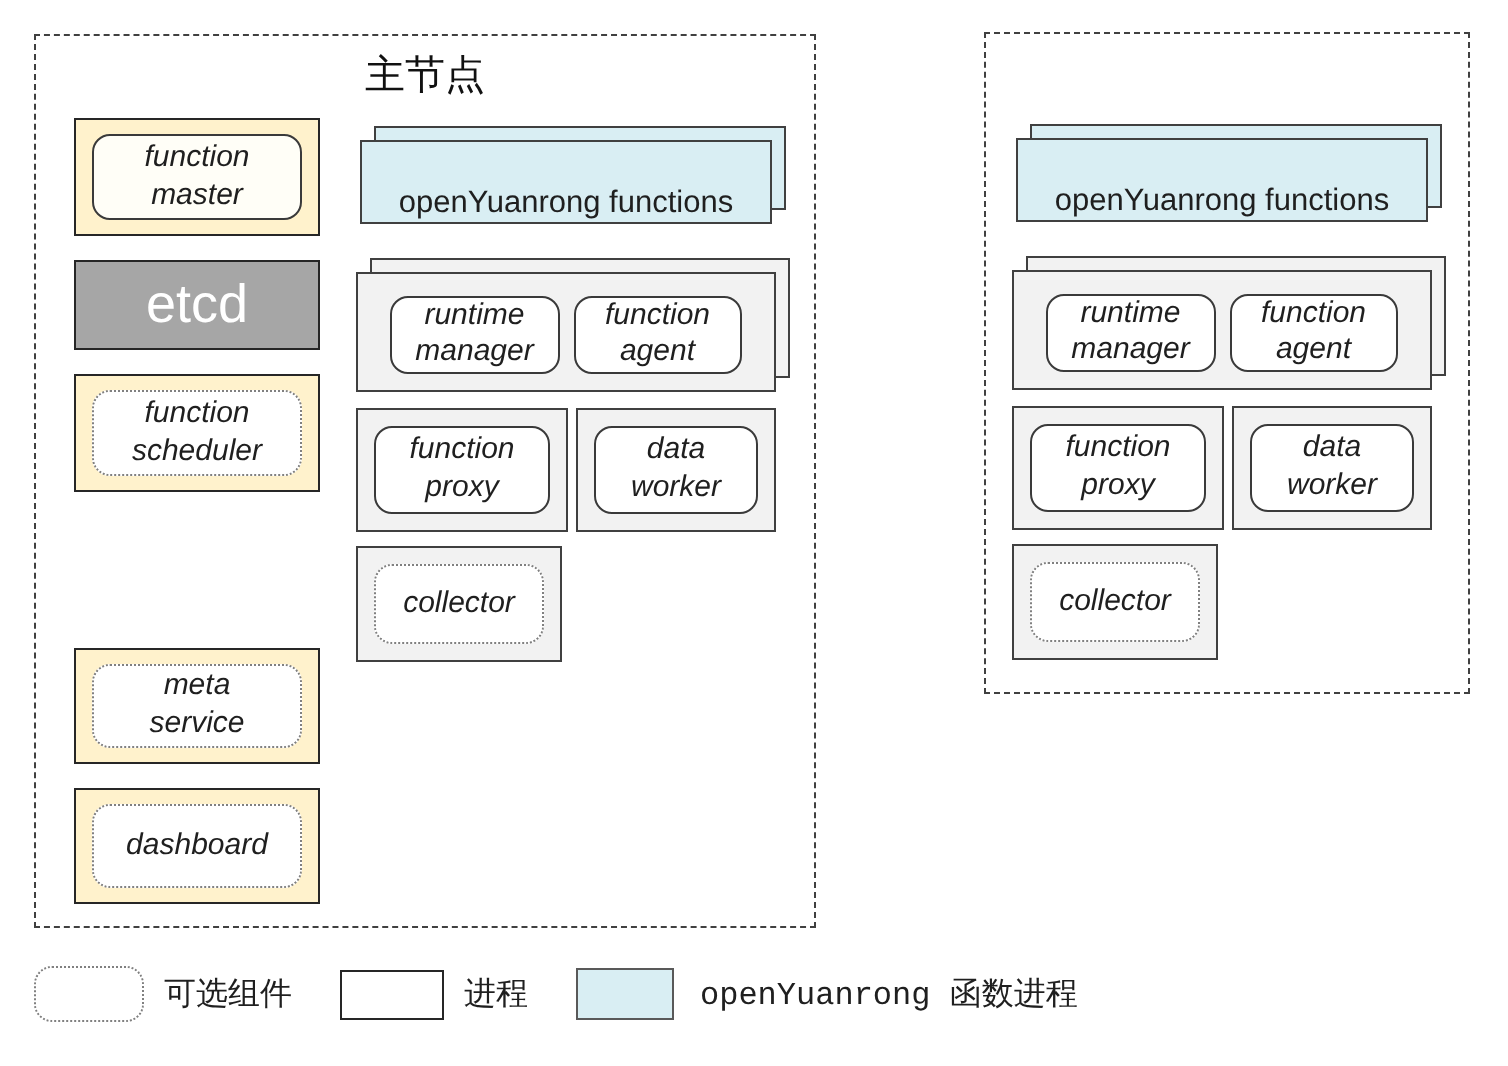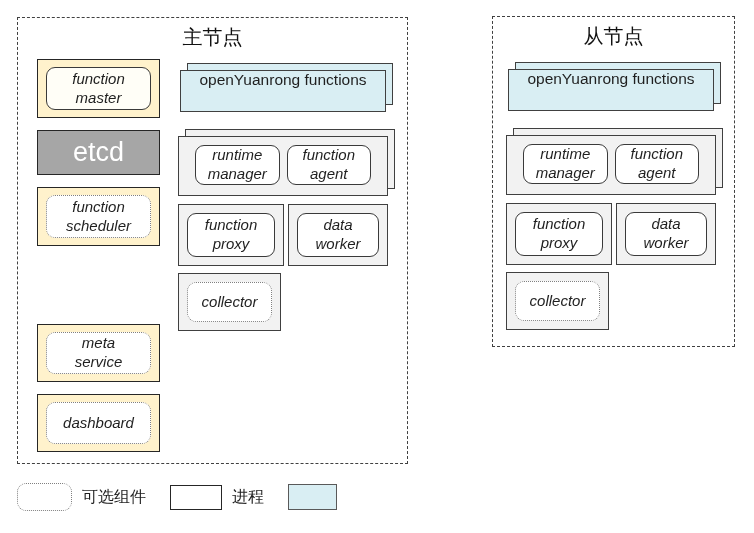--- a/index.html
+++ b/index.html
@@ -29,21 +29,21 @@
   .inner{flex:1;background:var(--process-fill);border-radius:9px;display:flex;align-items:center;justify-content:center;
          text-align:center;font-size:15px;line-height:1.25;color:var(--text);white-space:pre-line;font-style:italic;}
   .inner.solid{border:1.6px solid #3A3A3A;}
   .inner.dotted{border:1.2px dotted var(--border-dotted);}
   .inner.offwhite{background:#FFFEF7;}
 
   .proc-col{position:absolute;width:210px;height:262px;}
 
   .stack{position:absolute;}
   .stack .back{position:absolute;left:7px;top:-7px;width:100%;height:100%;}
-  .stack .front{position:relative;width:100%;height:100%;display:flex;align-items:flex-start;justify-content:center;}
+  .stack .front{position:relative;width:100%;height:100%;display:flex;align-items:flex-end;justify-content:center;}
   .cyan{background:var(--yuanrong-fill);border:1.2px solid var(--border-mid);}
   .grayfill{background:var(--group-fill);border:1.2px solid var(--border-mid);}
   .oy-label{font-size:15.5px;white-space:nowrap;}
   .rt-row{align-items:stretch;gap:7px;padding:8px 16px;}
 
   .legend{position:absolute;left:17px;top:483px;display:flex;align-items:center;font-size:16px;}
   .legend-label{margin-left:10px;font-family:Liberation Mono, monospace;}
   .sw-opt{width:55px;height:28px;border:1.2px dotted var(--border-dotted);border-radius:9px;background:#fff;}
   .sw-proc{width:52px;height:25px;border:1.5px solid var(--border-dark);background:var(--process-fill);margin-left:24px;}
   .sw-cyan{width:49px;height:26px;background:var(--yuanrong-fill);border:1.2px solid #595959;margin-left:24px;}
@@ -109,21 +109,20 @@
 worker</div>
       </div>
 
       <div class="comp outer-gray" style="left:0;top:203px;width:103px;height:58px">
         <div class="inner dotted">collector</div>
       </div>
     </div>
   </section>
 
   <section class="panel" style="left:492px;top:16px;width:243px;height:331px">
-    <div class="panel-title">从节点</div>
 
     <div class="proc-col" style="left:13px;top:52px">
 
       <div class="stack" style="left:2px;top:0;width:206px;height:42px">
         <div class="back cyan"></div>
         <div class="front cyan">
           <span class="oy-label">openYuanrong functions</span>
         </div>
       </div>
 
@@ -152,15 +151,16 @@
       </div>
     </div>
   </section>
 
   <div class="legend">
     <span class="sw-opt"></span>
     <span class="legend-label">可选组件</span>
     <span class="sw-proc"></span>
     <span class="legend-label">进程</span>
     <span class="sw-cyan"></span>
+    <span class="legend-label" style="margin-left:13px">openYuanrong 函数进程</span>
   </div>
 
 </div>
 
 </body></html>

